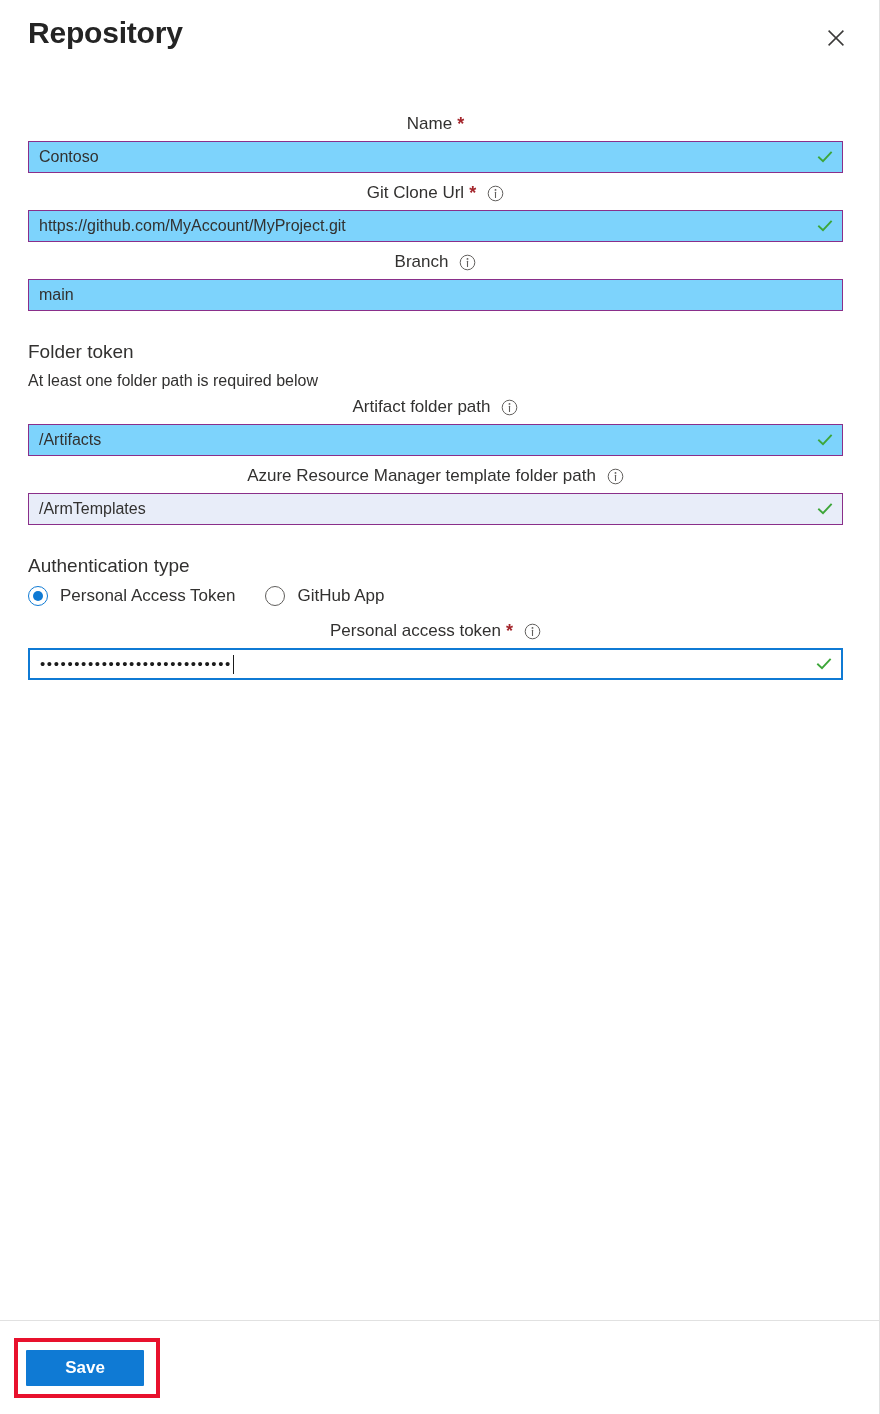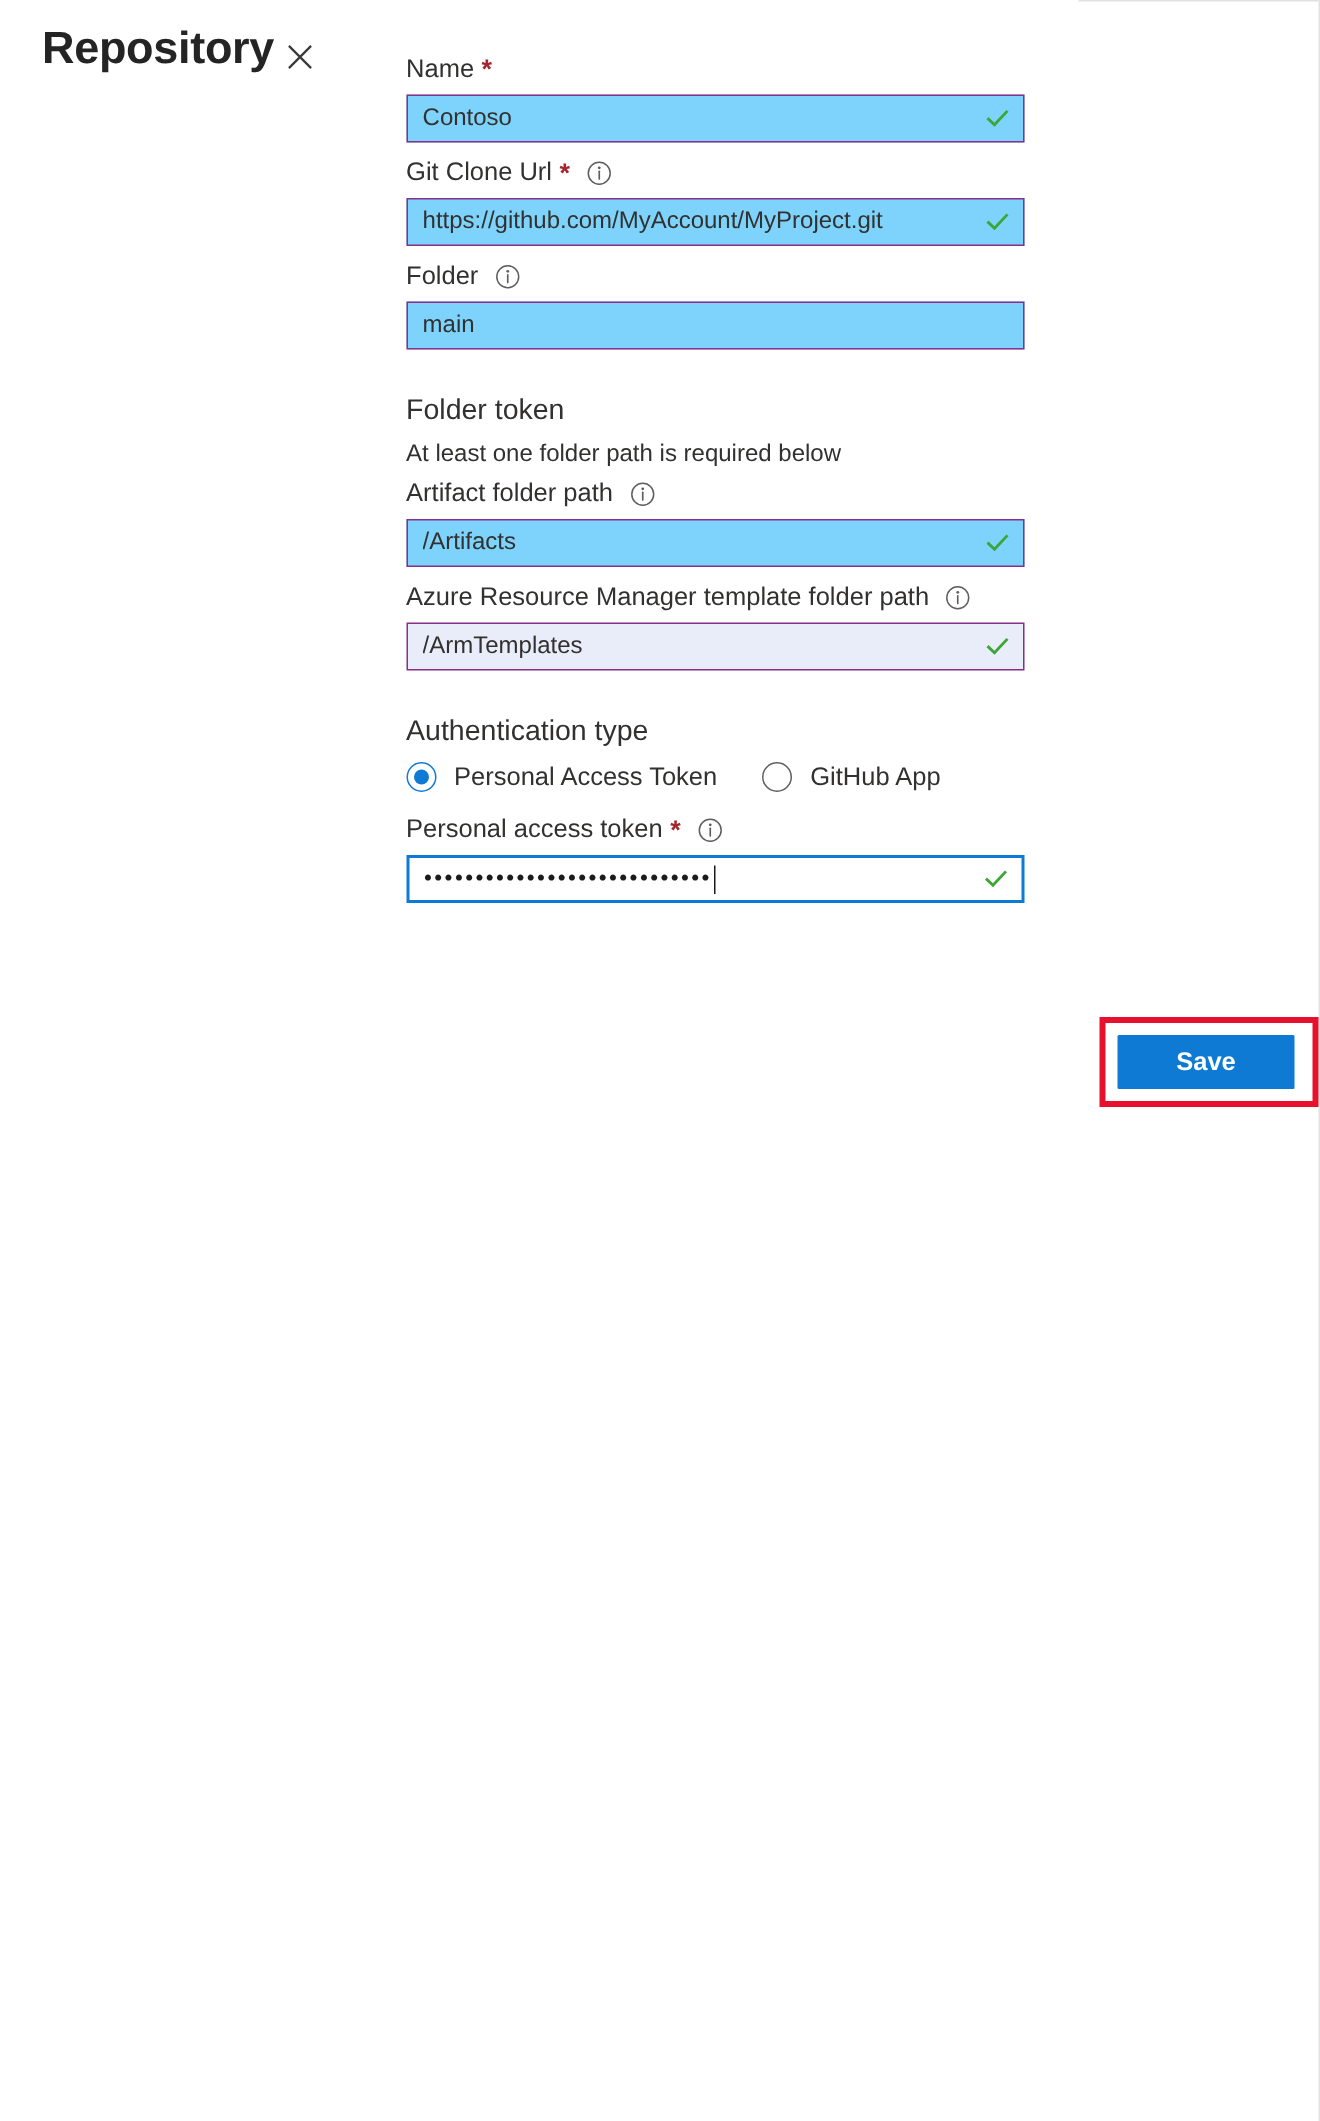--- a/index.html
+++ b/index.html
@@ -16,21 +16,21 @@
     overflow: hidden;
   }
 
   
   .panel {
     position: absolute;
     inset: 0;
     background: #ffffff;
     border-right: 1px solid #e1e1e1;
     display: flex;
-    flex-direction: row;
+    flex-direction: column;
   }
 
   
   .panel-header {
     height: 78px;
     flex: 0 0 78px;
     display: flex;
     align-items: flex-start;
     justify-content: space-between;
     padding: 14px 26px 0 28px;
@@ -68,20 +68,21 @@
   .field { margin-bottom: 0; }
 
   .field-label {
     font-size: 17px;
     line-height: 24px;
     color: #323130;
     display: flex;
     align-items: center;
     margin-bottom: 5px;
     white-space: nowrap;
+    justify-content: center;
   }
   .req-star {
     color: #a4262c;
     font-size: 18px;
     line-height: 18px;
     margin-left: 5px;
     font-weight: 600;
   }
   .info-icon {
     display: inline-flex;
@@ -283,21 +284,21 @@
         <span class="check-icon">
           <svg width="18" height="18" viewBox="0 0 18 18" aria-hidden="true">
             <path d="M3 9.4 L7 13.2 L15 4.6" stroke="#3da639" stroke-width="1.9" fill="none" stroke-linecap="square"></path>
           </svg>
         </span>
       </div>
     </div>
 
     <div class="field">
       <div class="field-label">
-        <span>Folder</span>
+        <span>Branch</span>
         <span class="info-icon">
           <svg width="17" height="17" viewBox="0 0 17 17" aria-hidden="true">
             <circle cx="8.5" cy="8.5" r="7.3" stroke="#605e5c" stroke-width="1" fill="none"></circle>
             <circle cx="8.5" cy="4.9" r="0.95" fill="#605e5c"></circle>
             <path d="M8.5 7.2 V12.4" stroke="#605e5c" stroke-width="1.1" stroke-linecap="round"></path>
           </svg>
         </span>
       </div>
       <div class="input-wrap">
         <input class="input-text" type="text" value="main" style="">

